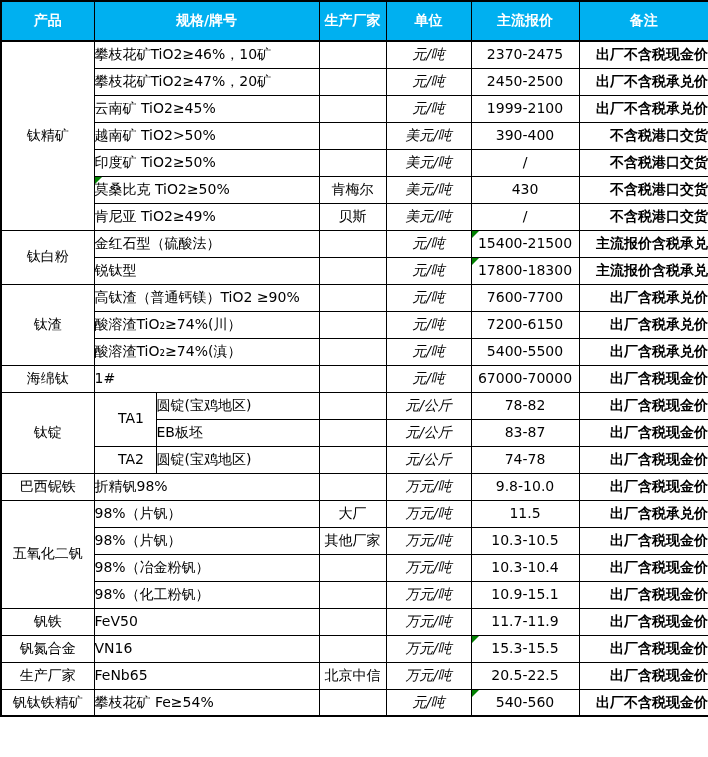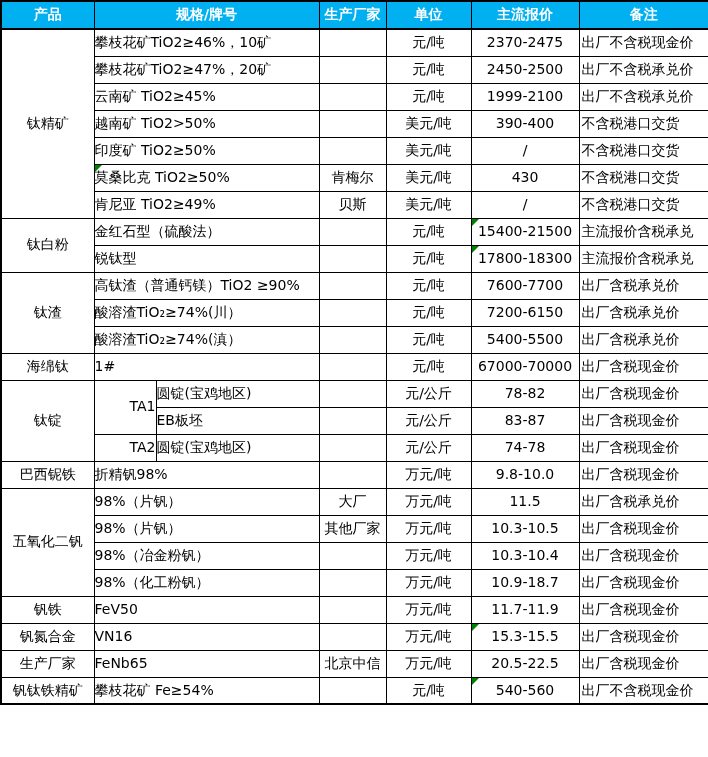--- a/index.html
+++ b/index.html
@@ -12,33 +12,33 @@
     border-collapse:collapse; table-layout:fixed;
     width:708px; border:2px solid #000;
   }
   th, td {
     border:1px solid #000;
     font-size:14px; line-height:1.1;
     padding:0; margin:0;
     overflow:hidden; white-space:nowrap;
     vertical-align:middle; position:relative;
   }
-  thead tr { height:28px; }
+  thead tr { height:40px; }
   thead th {
     background:#00B0F0; color:#ffffff; font-weight:bold;
     text-align:center; border-bottom:2px solid #000;
   }
   tbody tr { height:27px; }
   td.prod  { text-align:center; }
-  td.grade { text-align:right; padding-left:12px; }
+  td.grade { text-align:center; padding-left:12px; }
   td.spec  { text-align:left; }
   td.mfr   { text-align:center; }
-  td.unit  { text-align:center; }
+  td.unit  { text-align:center;font-style:italic; }
   td.price { text-align:center; }
-  td.note  { text-align:left; padding-left:2px; }
+  td.note  { text-align:right; padding-left:2px;font-weight:bold; }
   .corner {
     position:absolute; top:0; left:0; width:0; height:0;
     border-top:7px solid #008000; border-right:7px solid transparent;
     display:block;
   }
 </style>
 </head>
 <body>
 
 <table class="price">
@@ -208,21 +208,21 @@
       <td class="spec" colspan="2">98%（冶金粉钒）</td>
       <td class="mfr"></td>
       <td class="unit">万元/吨</td>
       <td class="price">10.3-10.4</td>
       <td class="note">出厂含税现金价</td>
     </tr>
     <tr>
       <td class="spec" colspan="2">98%（化工粉钒）</td>
       <td class="mfr"></td>
       <td class="unit">万元/吨</td>
-      <td class="price">10.9-18.7</td>
+      <td class="price">10.9-15.1</td>
       <td class="note">出厂含税现金价</td>
     </tr>
     <tr>
       <td class="prod">钒铁</td>
       <td class="spec" colspan="2">FeV50</td>
       <td class="mfr"></td>
       <td class="unit">万元/吨</td>
       <td class="price">11.7-11.9</td>
       <td class="note">出厂含税现金价</td>
     </tr>

